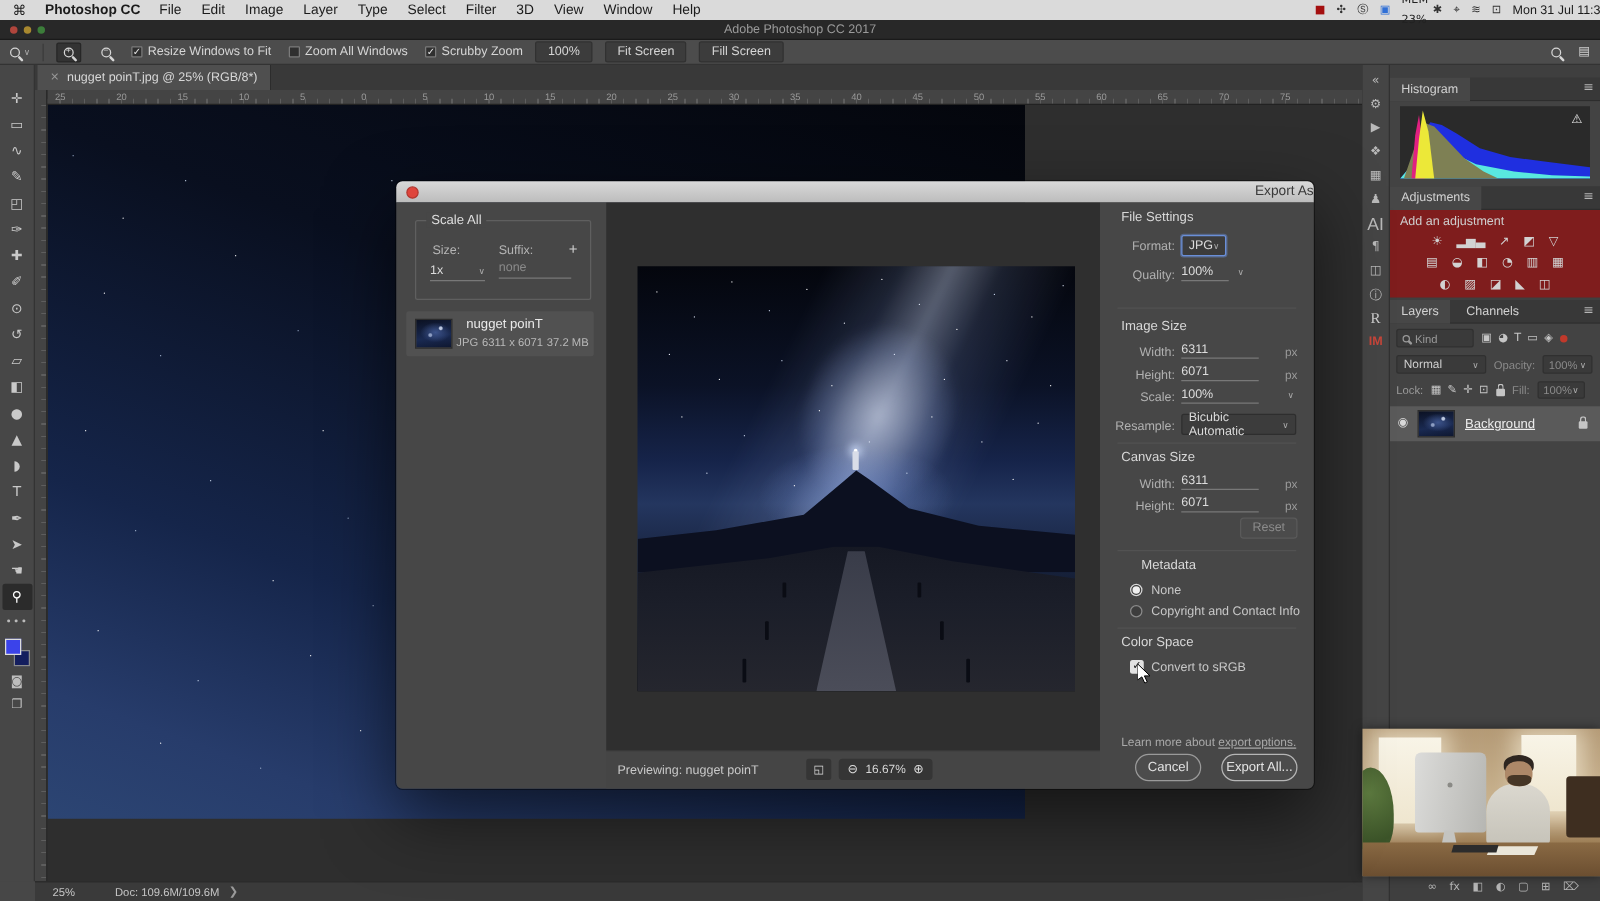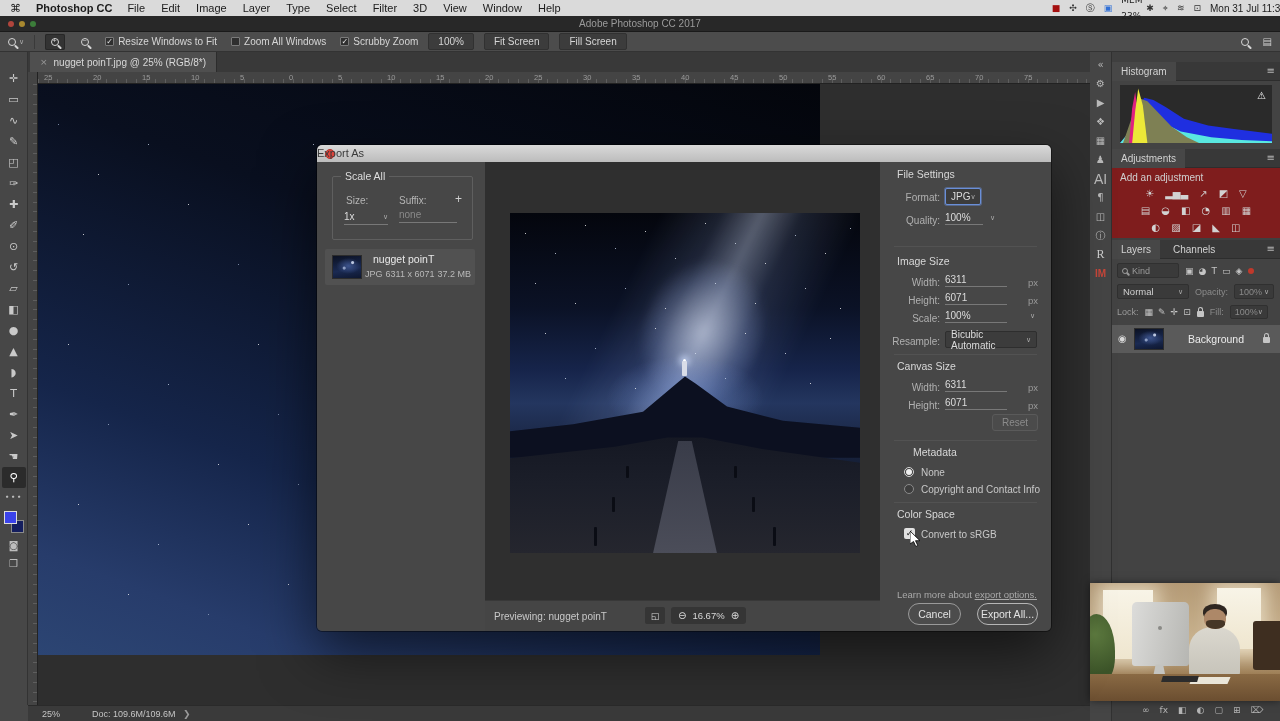--- a/index.html
+++ b/index.html
@@ -85,21 +85,21 @@
     150px 120px #fff,200px 180px #9aabc8,30px 260px #fff,130px 300px #cddcf0,220px 260px #fff,
     70px 340px #aabbd5,180px 380px #fff,240px 330px #9aabc8,40px 420px #fff,120px 460px #cddcf0,
     210px 440px #fff,260px 400px #aabbd5,90px 510px #fff,170px 530px #9aabc8,250px 500px #fff,
     285px 140px #fff,300px 360px #aabbd5,275px 60px #cddcf0;}
 
   
   #dialog{position:absolute;left:317px;top:145px;width:734px;height:486px;z-index:20;
     border-radius:5px;box-shadow:0 22px 55px rgba(0,0,0,.55),0 0 0 1px rgba(0,0,0,.4);}
   #dlg-title{position:absolute;left:0;top:0;width:100%;height:17px;border-radius:5px 5px 0 0;
     background:linear-gradient(#d9d9d9,#bcbcbc);}
-  #dlg-title .cap{position:absolute;left:0;right:0;top:2px;text-align:left;font-size:11px;color:#3a3a3a;}
+  #dlg-title .cap{position:absolute;left:0;right:0;top:2px;text-align:right;font-size:11px;color:#3a3a3a;}
   #dlg-close{position:absolute;left:8px;top:4px;width:10px;height:10px;border-radius:50%;
     background:#df453c;border:1px solid #b23730;}
   #dlg-body{position:absolute;left:0;top:17px;width:100%;height:469px;background:#474747;border-radius:0 0 5px 5px;overflow:hidden;}
 
   
   #dlg-left{position:absolute;left:0;top:0;width:168px;height:100%;}
   #scale-group{position:absolute;left:15px;top:14px;width:141px;height:64px;border:1px solid #5f5f5f;border-radius:2px;}
   #scale-group .legend{position:absolute;left:8px;top:-7px;background:#474747;padding:0 4px;
     color:#dedede;font-size:10.5px;}
   .fldlab{color:#b5b5b5;font-size:10px;}
@@ -247,21 +247,21 @@
     display:flex;align-items:center;justify-content:space-between;padding:0 4px;color:#8a8a8a;font-size:9px;}
   #lay-lock{position:absolute;left:5px;top:46px;display:flex;align-items:center;gap:6px;color:#9a9a9a;font-size:9px;}
   .lock-css{display:inline-block;position:relative;width:7px;height:6px;background:#c5c5c5;border-radius:1px;margin-top:3px;}
   .lock-css::before{content:'';position:absolute;left:1px;top:-4px;width:3px;height:4px;border:1px solid #c5c5c5;
     border-bottom:none;border-radius:3px 3px 0 0;}
   #fill-box{width:38px;height:14px;background:#3a3a3a;border:1px solid #303030;border-radius:2px;
     display:flex;align-items:center;justify-content:space-between;padding:0 4px;color:#8a8a8a;font-size:9px;}
   #layer-row{position:absolute;left:0;top:66px;width:168px;height:28px;background:#5a5a5a;}
   #layer-eye{position:absolute;left:6px;top:8px;color:#d8d8d8;font-size:10px;font-family:"DejaVu Sans",sans-serif;}
   #layer-thumb{position:absolute;left:22px;top:3px;width:30px;height:22px;border:1px solid #2c2c2c;}
-  #layer-name{position:absolute;left:76px;top:8px;color:#ececec;font-size:10.5px;}
+  #layer-name{position:absolute;left:60px;top:8px;color:#ececec;font-size:10.5px;text-decoration:underline;}
   #layer-lock{position:absolute;right:10px;top:9px;}
   #lay-footer{position:absolute;left:30px;top:653px;width:150px;display:flex;gap:10px;align-items:center;}
   .lfoot-ico{color:#b5b5b5;font-size:9px;font-family:"DejaVu Sans",sans-serif;}
 
   
   #webcam{position:absolute;left:0;top:531px;width:190px;height:118px;overflow:hidden;z-index:12;
     background:linear-gradient(180deg,#b49a76,#cbb592 55%,#9c7d55 78%);box-shadow:0 0 8px rgba(0,0,0,.5);}
   .win{position:absolute;background:linear-gradient(#f8f4e7,#efe6cf);box-shadow:0 0 16px 6px rgba(255,250,230,.55);}
   #win1{left:7%;top:6%;width:26%;height:58%;}
   #win2{left:67%;top:4%;width:23%;height:52%;}

